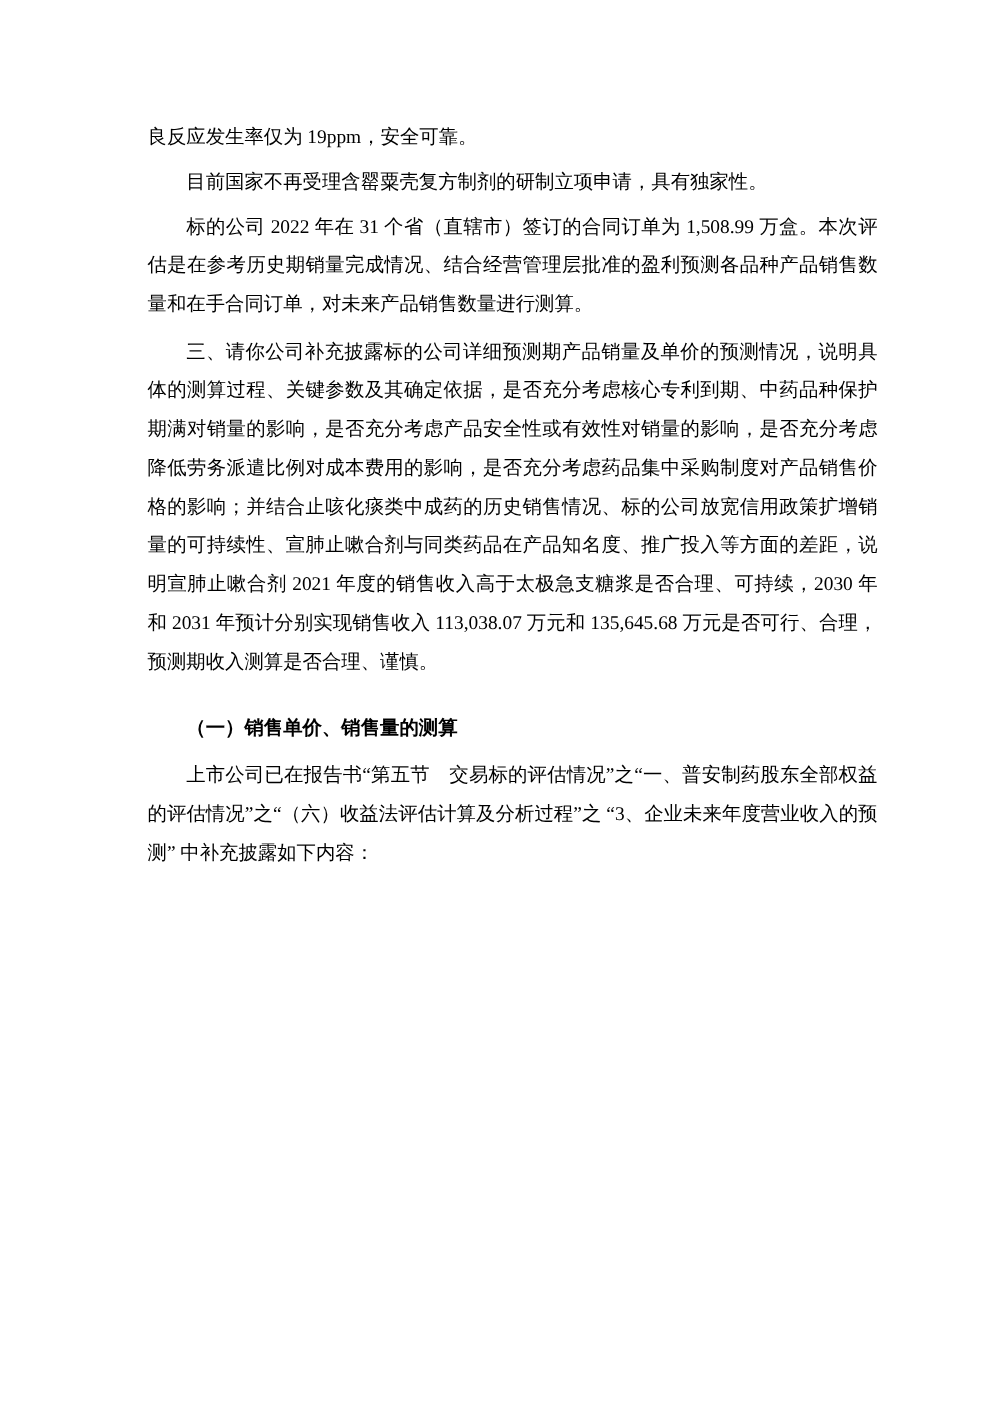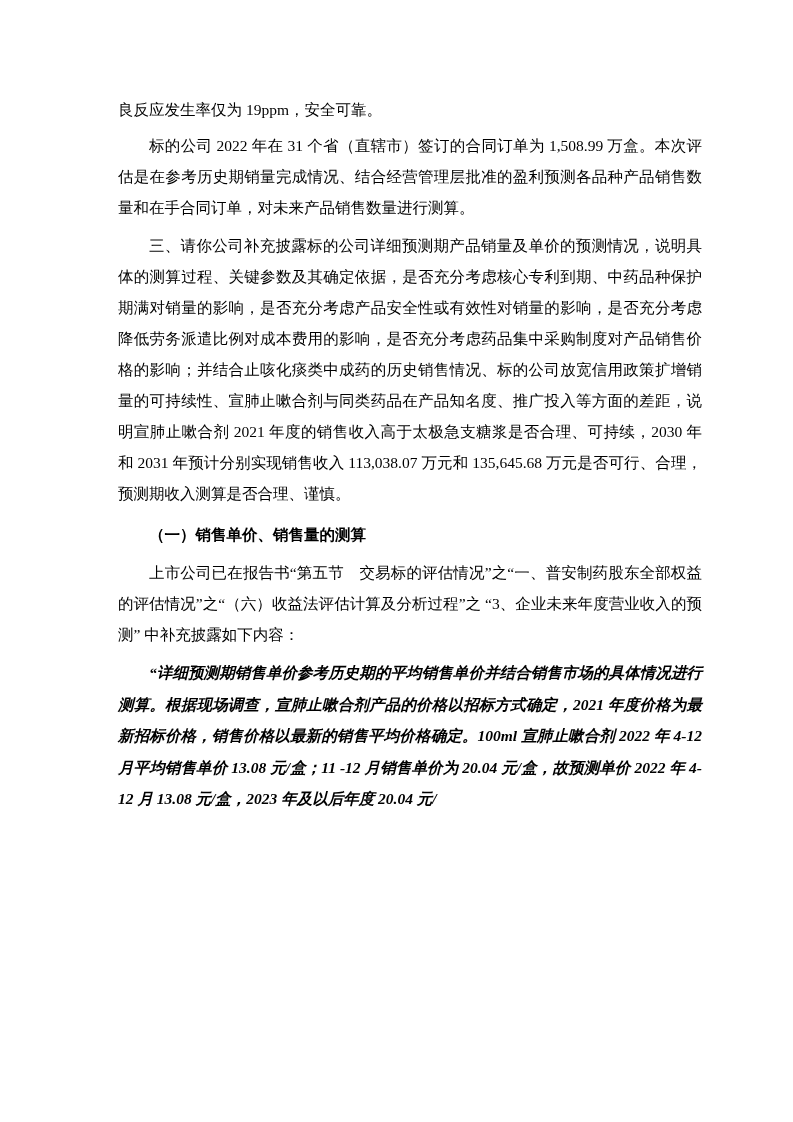--- a/index.html
+++ b/index.html
@@ -33,21 +33,21 @@
   }
   .noindent {
     text-indent: 0;
   }
   .question {
     font-weight: normal;
     margin-top: 7px;
   }
   .heading {
     font-weight: bold;
-    margin-top: 10px;
+    margin-top: 22px;
     margin-bottom: 7px;
   }
   .quote {
     font-weight: bold;
     font-style: italic;
     margin-top: 7px;
     line-height: 31.5px;
   }
   .footer {
     position: absolute;
@@ -57,20 +57,20 @@
     font-weight: bold;
     font-family: "Liberation Serif", "DejaVu Serif", serif;
   }
 </style>
 </head>
 <body>
 
 <div class="page">
   <div class="content">
     <p class="para noindent">良反应发生率仅为 19ppm，安全可靠。</p>
+    <p class="para">目前国家不再受理含罂粟壳复方制剂的研制立项申请，具有独家性。</p>
     <p class="para">标的公司 2022 年在 31 个省（直辖市）签订的合同订单为 1,508.99 万盒。本次评估是在参考历史期销量完成情况、结合经营管理层批准的盈利预测各品种产品销售数量和在手合同订单，对未来产品销售数量进行测算。</p>
     <p class="para question">三、请你公司补充披露标的公司详细预测期产品销量及单价的预测情况，说明具体的测算过程、关键参数及其确定依据，是否充分考虑核心专利到期、中药品种保护期满对销量的影响，是否充分考虑产品安全性或有效性对销量的影响，是否充分考虑降低劳务派遣比例对成本费用的影响，是否充分考虑药品集中采购制度对产品销售价格的影响；并结合止咳化痰类中成药的历史销售情况、标的公司放宽信用政策扩增销量的可持续性、宣肺止嗽合剂与同类药品在产品知名度、推广投入等方面的差距，说明宣肺止嗽合剂 2021 年度的销售收入高于太极急支糖浆是否合理、可持续，2030 年和 2031 年预计分别实现销售收入 113,038.07 万元和 135,645.68 万元是否可行、合理，预测期收入测算是否合理、谨慎。</p>
     <p class="para heading">（一）销售单价、销售量的测算</p>
     <p class="para">上市公司已在报告书“第五节　交易标的评估情况”之“一、普安制药股东全部权益的评估情况”之“（六）收益法评估计算及分析过程”之 “3、企业未来年度营业收入的预测” 中补充披露如下内容：</p>
-    <p class="para quote">“详细预测期销售单价参考历史期的平均销售单价并结合销售市场的具体情况进行测算。根据现场调查，宣肺止嗽合剂产品的价格以招标方式确定，2021 年度价格为最新招标价格，销售价格以最新的销售平均价格确定。100ml 宣肺止嗽合剂 2022 年 4-12 月平均销售单价 13.08 元/盒；11 -12 月销售单价为 20.04 元/盒，故预测单价 2022 年 4-12 月 13.08 元/盒，2023 年及以后年度 20.04 元/</p>
   </div>
   <div class="footer">75 / 96</div>
 </div>
 
 </body></html>

